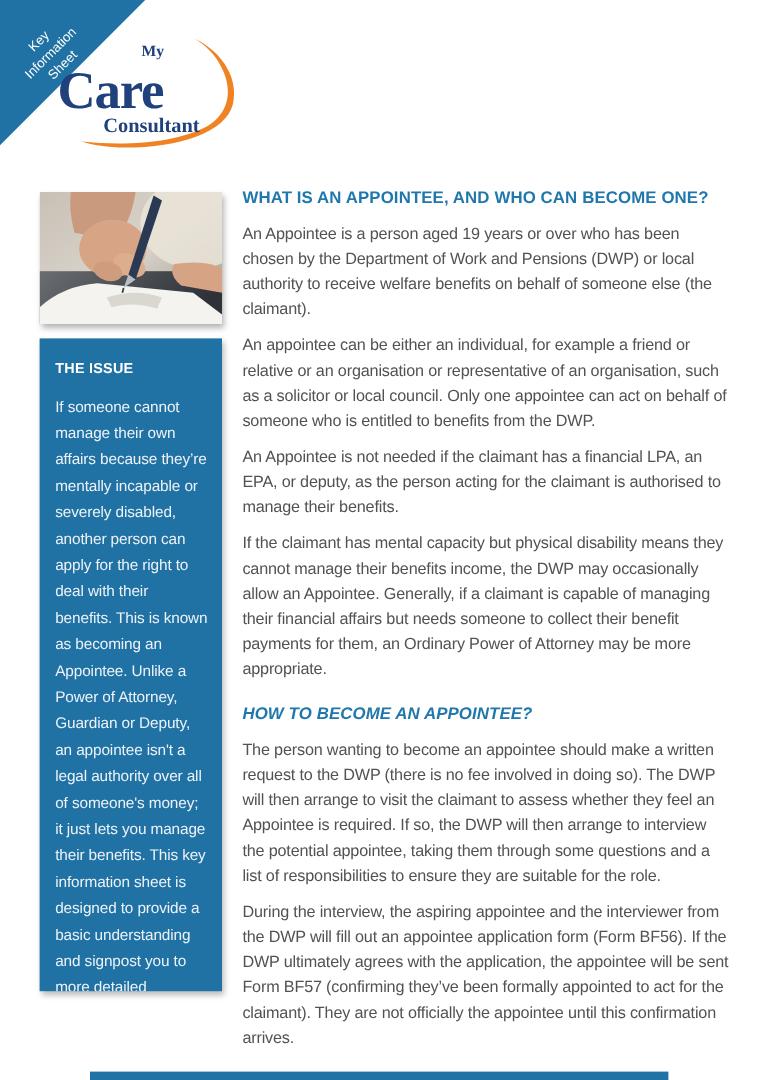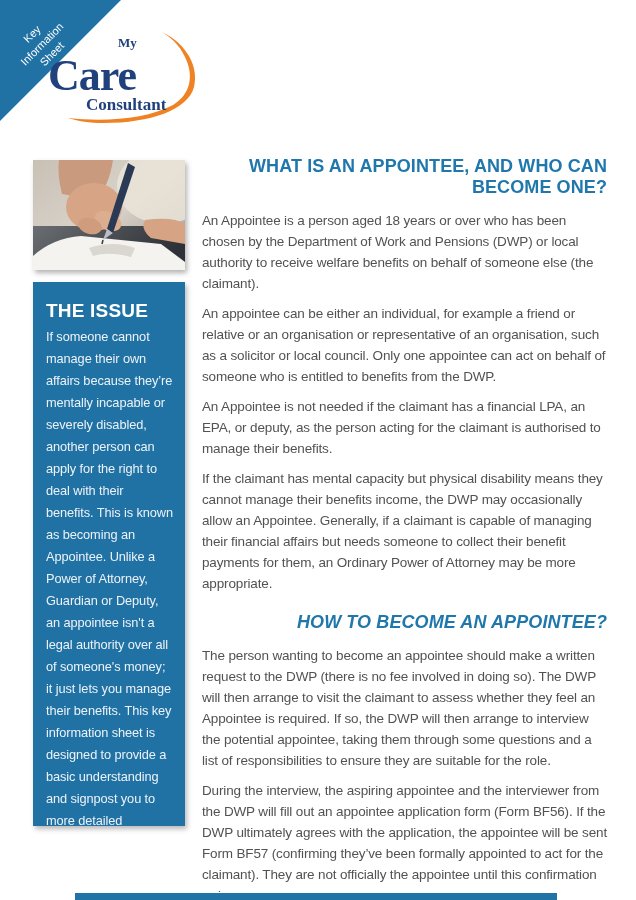--- a/index.html
+++ b/index.html
@@ -17,26 +17,26 @@
     font-size:22px;font-weight:bold;color:#2272A7;line-height:1.18;letter-spacing:.4px;
   }
   
   .aside{position:absolute;left:33px;top:160px;width:152px;}
   .photo{width:152px;height:110px;display:block;box-shadow:2px 3px 5px rgba(0,0,0,.30);}
   .issue-box{
     box-sizing:border-box;margin-top:12px;width:152px;height:544px;
     background:#2172A4;color:#ECF2F8;padding:14px 11px 12px 13px;
     box-shadow:2px 3px 5px rgba(0,0,0,.28);overflow:hidden;
   }
-  .issue-heading{font-size:19px;font-weight:bold;color:#FFFFFF;margin:4px 0 4px;letter-spacing:.2px;}
+  .issue-heading{font-size:12px;font-weight:bold;color:#FFFFFF;margin:4px 0 14px;letter-spacing:.2px;}
   .issue-text{font-size:12.8px;line-height:22px;letter-spacing:-0.1px;}
   
   .main{position:absolute;left:202px;top:156px;width:405px;}
   .section-heading{
-    font-size:18px;font-weight:bold;color:#1F77AC;margin:0 0 12px;letter-spacing:.1px;text-align:right;
+    font-size:14px;font-weight:bold;color:#1F77AC;margin:0 0 12px;letter-spacing:.1px;
   }
   .section-heading.second{margin-top:18px;font-style:italic;}
   .main p{
     font-size:13.5px;line-height:21px;color:#515254;margin:0 0 9px;letter-spacing:-0.15px;
   }
   
   .footer-bar{position:absolute;left:75px;top:893px;width:482px;height:7px;background:#2173A6;}
 </style>
 </head>
 <body>
@@ -91,21 +91,21 @@
     </svg>
 
     <div class="issue-box">
       <div class="issue-heading">THE ISSUE</div>
       <div class="issue-text">If someone cannot manage their own affairs because they’re mentally incapable or severely disabled, another person can apply for the right to deal with their benefits. This is known as becoming an Appointee. Unlike a Power of Attorney, Guardian or Deputy, an appointee isn't a legal authority over all of someone's money; it just lets you manage their benefits. This key information sheet is designed to provide a basic understanding and signpost you to more detailed resources.</div>
     </div>
   </div>
 
   <div class="main">
     <h2 class="section-heading">WHAT IS AN APPOINTEE, AND WHO CAN BECOME ONE?</h2>
-    <p>An Appointee is a person aged 18 years or over who has been chosen by the Department of Work and Pensions (DWP) or local authority to receive welfare benefits on behalf of someone else (the claimant).</p>
+    <p>An Appointee is a person aged 19 years or over who has been chosen by the Department of Work and Pensions (DWP) or local authority to receive welfare benefits on behalf of someone else (the claimant).</p>
     <p>An appointee can be either an individual, for example a friend or relative or an organisation or representative of an organisation, such as a solicitor or local council. Only one appointee can act on behalf of someone who is entitled to benefits from the DWP.</p>
     <p>An Appointee is not needed if the claimant has a financial LPA, an EPA, or deputy, as the person acting for the claimant is authorised to manage their benefits.</p>
     <p>If the claimant has mental capacity but physical disability means they cannot manage their benefits income, the DWP may occasionally allow an Appointee. Generally, if a claimant is capable of managing their financial affairs but needs someone to collect their benefit payments for them, an Ordinary Power of Attorney may be more appropriate.</p>
 
     <h2 class="section-heading second">HOW TO BECOME AN APPOINTEE?</h2>
     <p>The person wanting to become an appointee should make a written request to the DWP (there is no fee involved in doing so). The DWP will then arrange to visit the claimant to assess whether they feel an Appointee is required. If so, the DWP will then arrange to interview the potential appointee, taking them through some questions and a list of responsibilities to ensure they are suitable for the role.</p>
     <p>During the interview, the aspiring appointee and the interviewer from the DWP will fill out an appointee application form (Form BF56). If the DWP ultimately agrees with the application, the appointee will be sent Form BF57 (confirming they’ve been formally appointed to act for the claimant). They are not officially the appointee until this confirmation arrives.</p>
   </div>
 
   <div class="footer-bar"></div>

